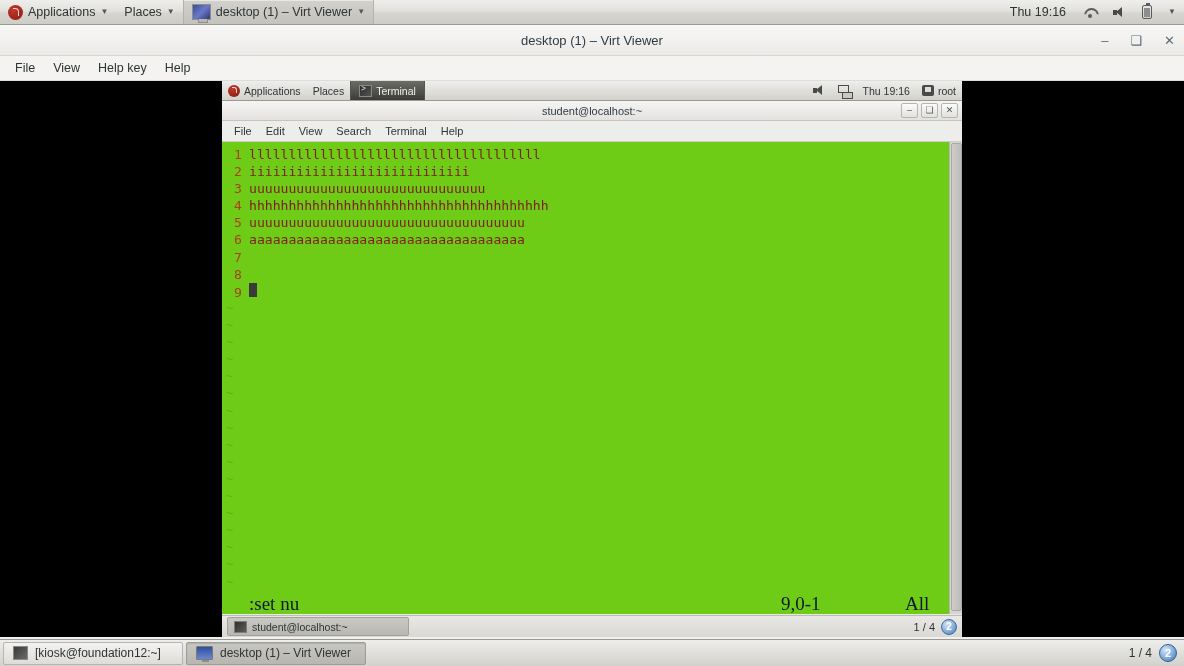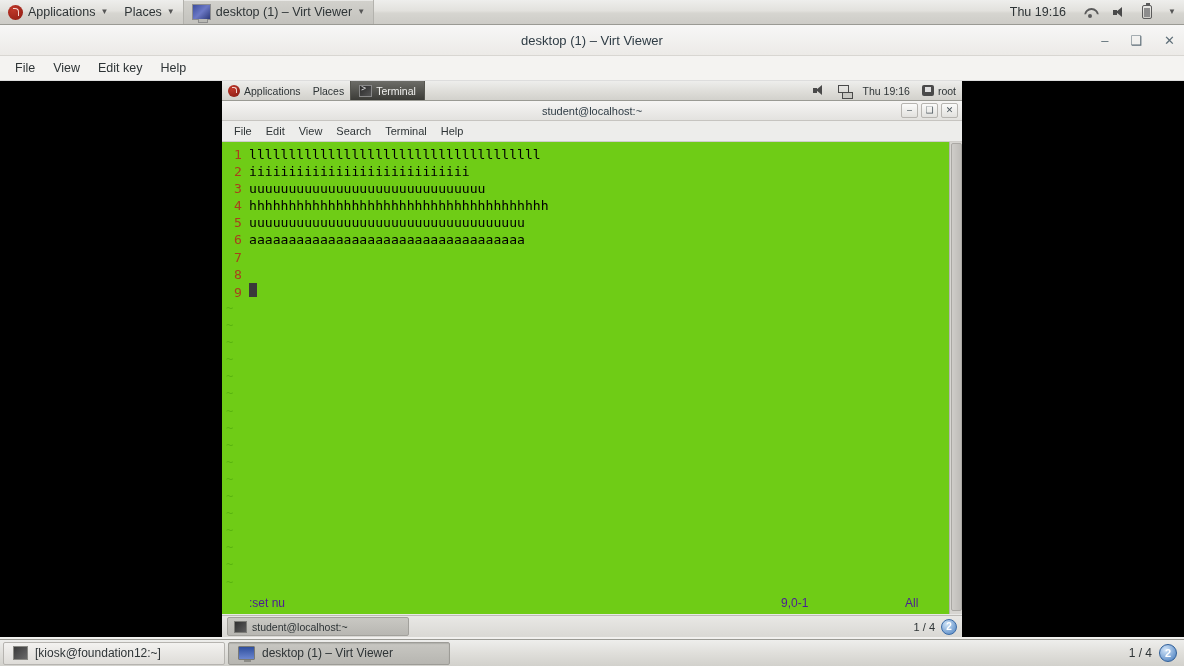--- a/index.html
+++ b/index.html
@@ -164,34 +164,34 @@
     font-size: 13.1px;
     line-height: 17.1px;
   }
   #term-pad { padding: 4px 0 0 0; }
   .trow { display: flex; height: 17.1px; align-items: baseline; white-space: pre; }
   .lnum {
     width: 27px; text-align: right; color: #a8411c;
     flex: none; padding-right: 7px;
     font-family: "DejaVu Sans Mono", "Liberation Mono", monospace;
   }
-  .ltext { color: #000000; letter-spacing: 0px; }
+  .ltext { color: #7f1d1d; letter-spacing: 0px; }
   .tilde {
     position: absolute; left: 0; color: #5ab510; font-size: 12px;
     font-family: "DejaVu Sans Mono", monospace;
   }
   #vim-cursor {
     display: inline-block; width: 8.3px; height: 14px;
     background: #3a3a3a; vertical-align: -2px;
   }
   #term-status {
     position: absolute; left: 0; bottom: 0; width: 100%;
     height: 20px;
-    font-family: Liberation Sans, sans-serif;
-    font-size: 12px; color: #4c1d95;
+    font-family: Liberation Serif, serif;
+    font-size: 19px; color: #0f172a;
     background: #6fcc16;
   }
   #stat-cmd { position: absolute; left: 27px; top: 1px; }
   #stat-pos { position: absolute; left: 559px; top: 1px; }
   #stat-all { position: absolute; left: 683px; top: 1px; }
 
   #term-scrollbar {
     position: absolute; right: 0; top: 41px; width: 13px; height: 472px;
     background: #d7d5d1; border-left: 1px solid #b7b5b1;
   }
@@ -239,21 +239,21 @@
     font-size: 12px; color: #2e3436;
   }
   .task-btn {
     height: 23px; display: flex; align-items: center; gap: 7px;
     padding: 0 9px; margin-left: 3px;
     border: 1px solid #b6b4b0; border-radius: 2px;
     background: linear-gradient(to bottom, #f3f2f0, #dedcd8);
     white-space: nowrap;
     min-width: 120px;
   }
-  .task-btn.tb-wide { width: 222px; }
+  .task-btn.tb-wide { width: 180px; }
   .task-btn.tb-active {
     background: linear-gradient(to bottom, #c8c7c2, #b7b6b1);
     border-color: #9d9c97;
     box-shadow: inset 0 1px 1px rgba(0,0,0,.12);
   }
   #host-taskbar .tspacer { flex: 1 1 auto; }
   #host-pages { padding-right: 7px; font-size: 12px; }
   #host-badge {
     width: 18px; height: 18px; border-radius: 50%; margin-right: 7px;
     background: radial-gradient(circle at 35% 30%, #d3e6f9, #3f76ba);
@@ -377,21 +377,21 @@
     <div id="vv-winbtns">
       <span>‒</span>
       <span>❑</span>
       <span>✕</span>
     </div>
   </div>
 
   <div id="vv-menubar">
     <div class="mi">File</div>
     <div class="mi">View</div>
-    <div class="mi">Edit key</div>
+    <div class="mi">Help key</div>
     <div class="mi">Help</div>
   </div>
 
   <div id="vv-stage">
 
     <div id="guest">
 
       <div id="guest-panel">
         <div class="gp-item">
           <span class="mini-fedora ico"></span>

